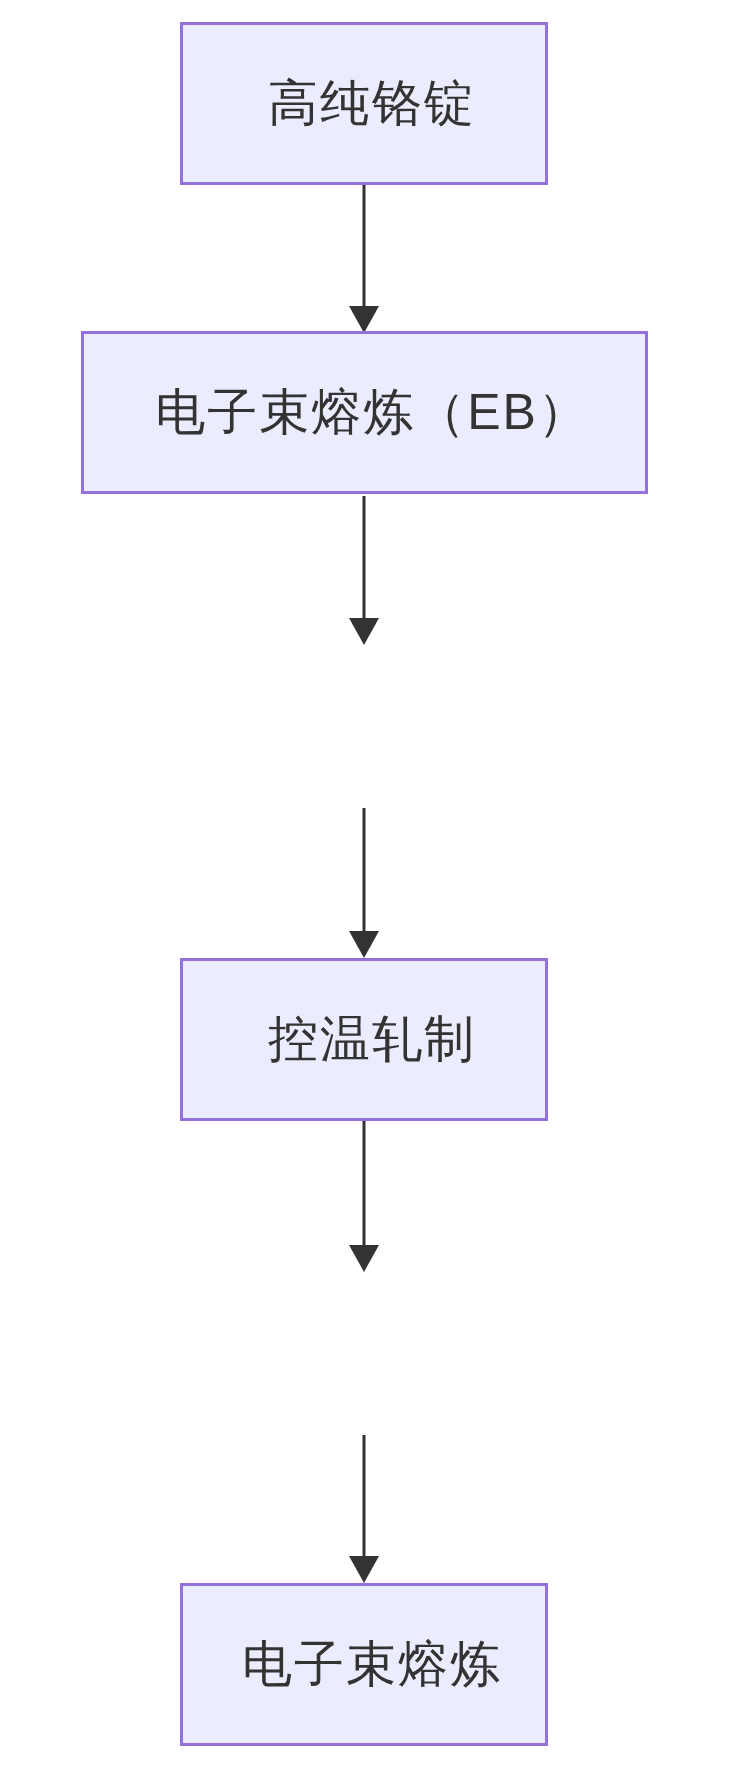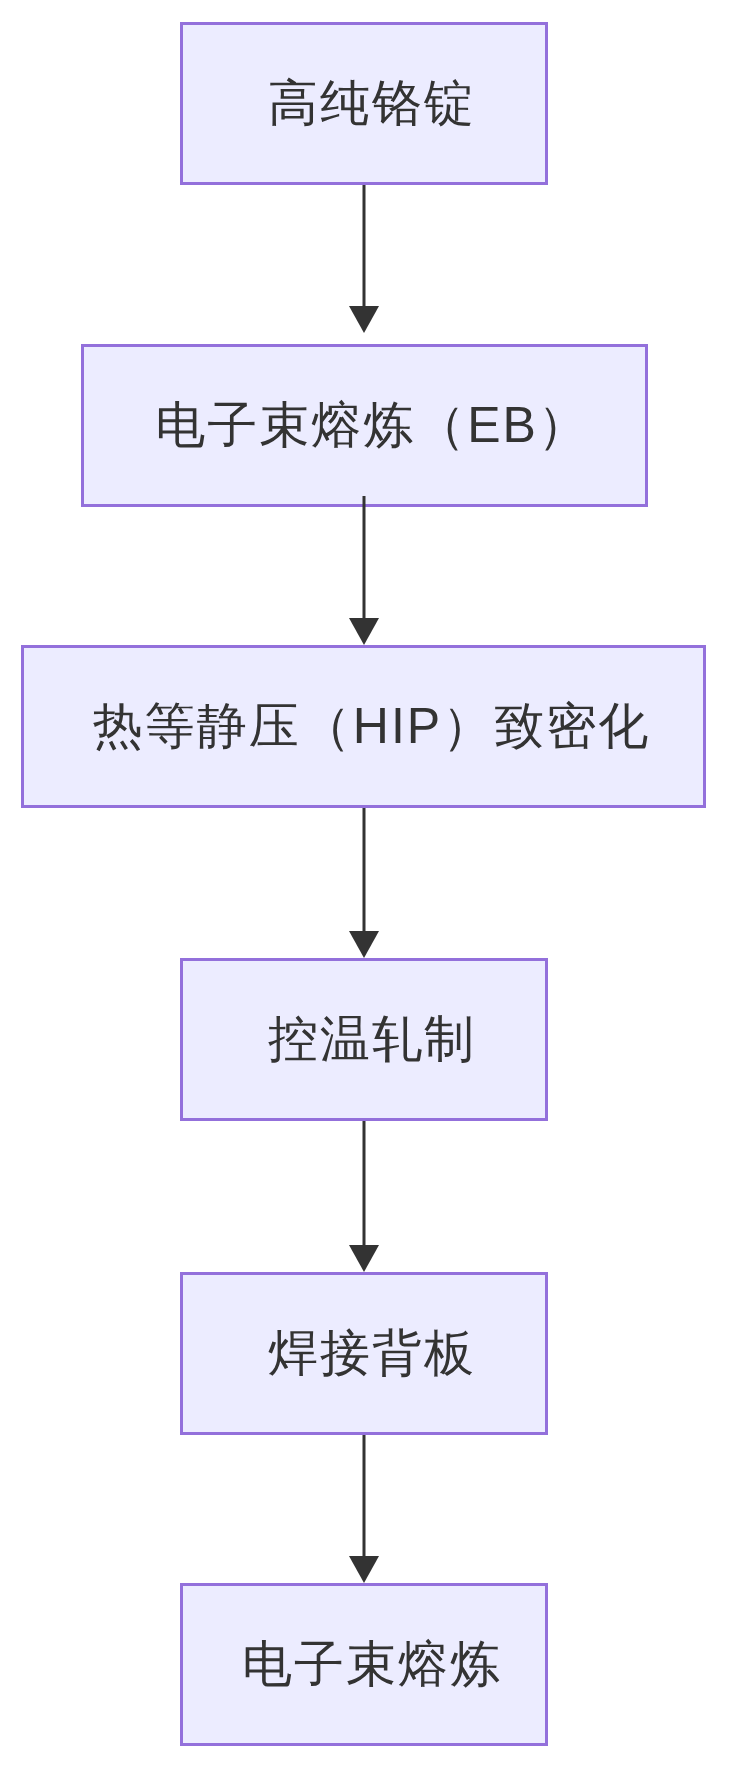--- a/index.html
+++ b/index.html
@@ -27,21 +27,21 @@
   }
   .node-label {
     font-size: 50px;
     color: var(--text, #333333);
     letter-spacing: 2px;
     white-space: nowrap;
     text-align: center;
   }
   
   .n1 { left: 180px; top: 22px;   width: 368px; height: 163px; }
-  .n2 { left: 81px;  top: 344px;  width: 567px; height: 163px; }
+  .n2 { left: 81px;  top: 331px;  width: 567px; height: 163px; }
   .n3 { left: 21px;  top: 645px;  width: 685px; height: 163px; }
   .n4 { left: 180px; top: 958px;  width: 368px; height: 163px; justify-content: center; }
   .n5 { left: 180px; top: 1272px; width: 368px; height: 163px; }
   .n6 { left: 180px; top: 1583px; width: 368px; height: 163px; }
 
   
   .arrow { position: absolute; left: 349px; width: 30px; }
   .a1 { top: 185px;  height: 148px; }
   .a2 { top: 496px;  height: 149px; }
   .a3 { top: 808px;  height: 150px; }
@@ -84,41 +84,35 @@
 
   <div class="node n2">
     <span class="node-label">电子束熔炼（EB）</span>
   </div>
 
   <div class="arrow a2">
     <div class="arrow-line"></div>
     <div class="arrow-head"></div>
   </div>
 
-  <div class="node n3">
-    <span class="node-label">热等静压（HIP）致密化</span>
-  </div>
 
   <div class="arrow a3">
     <div class="arrow-line"></div>
     <div class="arrow-head"></div>
   </div>
 
   <div class="node n4">
     <span class="node-label">控温轧制</span>
   </div>
 
   <div class="arrow a4">
     <div class="arrow-line"></div>
     <div class="arrow-head"></div>
   </div>
 
-  <div class="node n5">
-    <span class="node-label">焊接背板</span>
-  </div>
 
   <div class="arrow a5">
     <div class="arrow-line"></div>
     <div class="arrow-head"></div>
   </div>
 
   <div class="node n6">
     <span class="node-label">电子束熔炼</span>
   </div>
 

